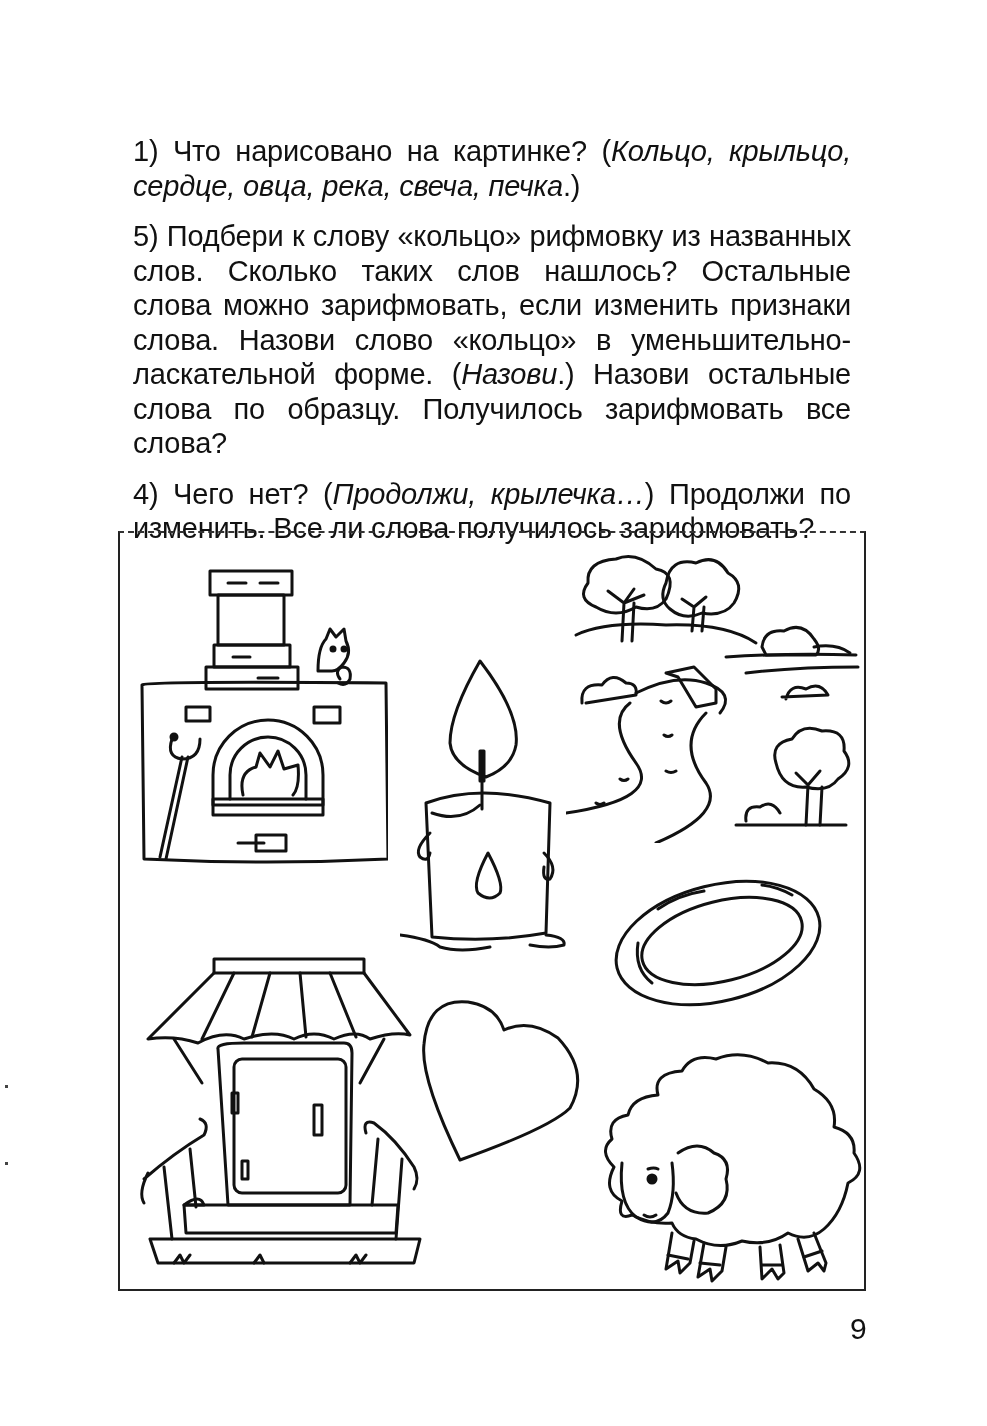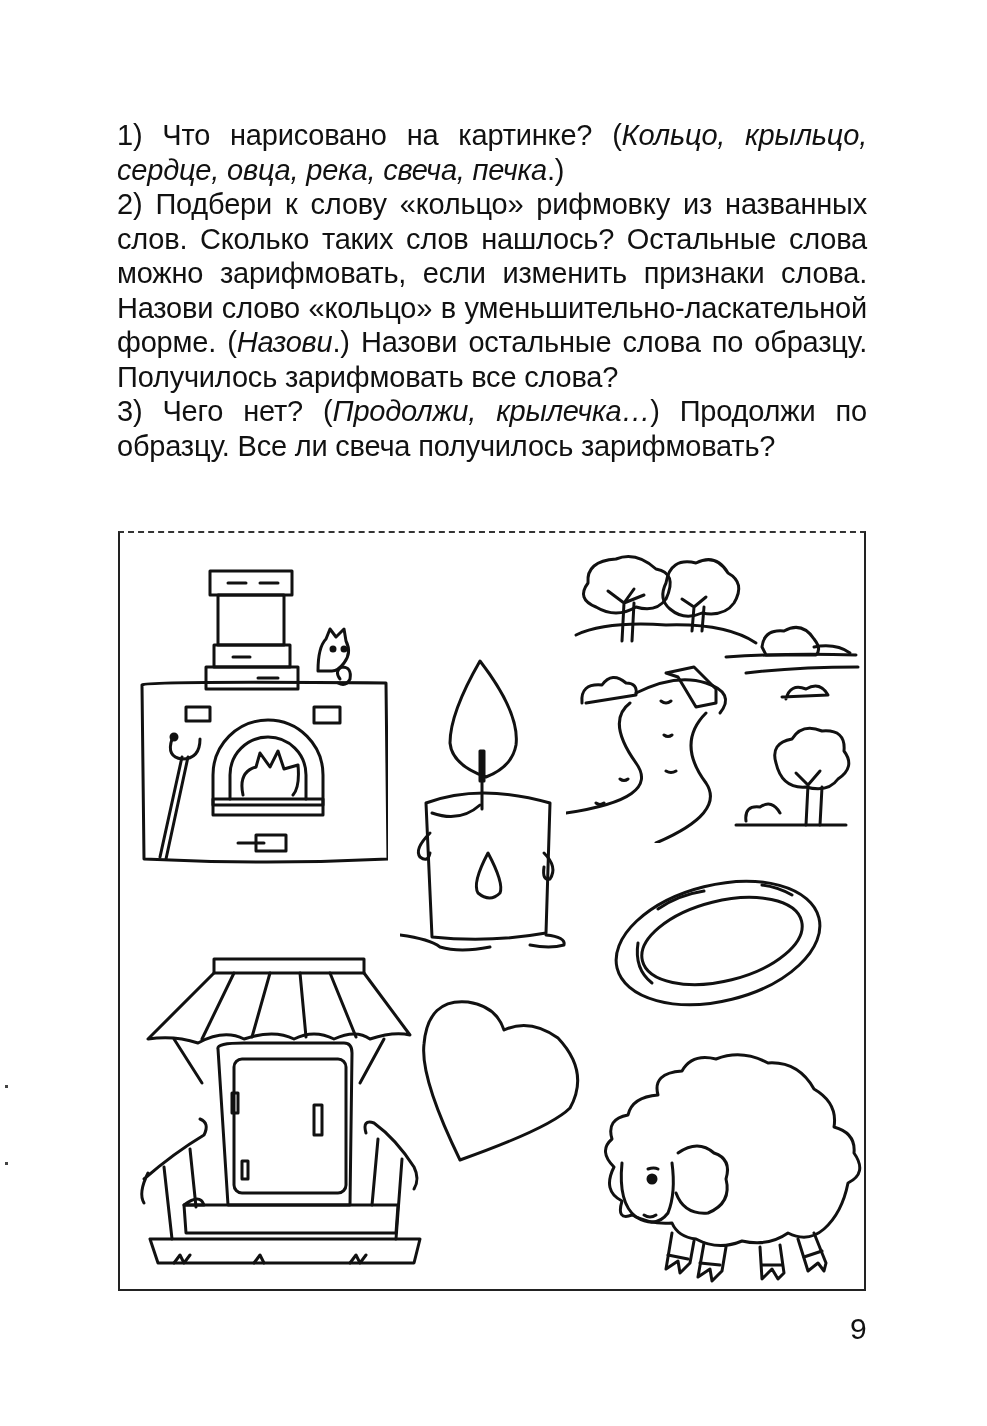--- a/index.html
+++ b/index.html
@@ -1,42 +1,42 @@
 <!DOCTYPE html>
 <html><head>
 <meta charset="utf-8">
 <style>
   html, body { margin: 0; padding: 0; background: #ffffff; }
   body { width: 987px; height: 1426px; position: relative; overflow: hidden;
          font-family: "Liberation Sans", "DejaVu Sans", sans-serif; color: #111; }
   .text-block { position: absolute; left: 117px; top: 118px; width: 750px;
                 font-size: 29px; line-height: 34.5px; letter-spacing: -0.2px; }
-  .para { margin: 0; text-align: justify; text-align-last: left; }
+  .para { margin: 16px; text-align: justify; text-align-last: left; }
   .para .it { font-style: italic; }
   .frame { position: absolute; left: 118px; top: 531px; width: 748px; height: 760px;
            border: 2px solid #222; border-top: 2px dashed #333; box-sizing: border-box; }
   .pic { position: absolute; }
   .pic svg { width: 100%; height: 100%; display: block; }
   .pic svg * { fill: none; stroke: #111; stroke-width: 3; stroke-linecap: round; stroke-linejoin: round; }
   .pic svg .solid { fill: #111; }
   .page-number { position: absolute; left: 850px; top: 1312px; font-size: 30px; }
   .speck { position: absolute; width: 3px; height: 3px; background: #444; }
 </style>
 </head>
 <body>
 
 <div class="text-block">
   <p class="para">
     <span>1) Что нарисовано на картинке? (</span><span class="it">Кольцо, крыльцо, сердце, овца, река, свеча, печка</span><span>.)</span>
   </p>
   <p class="para">
-    <span>2) Подбери к слову «кольцо» рифмовку из названных слов. Сколько таких слов нашлось? Остальные слова можно зарифмовать, если изменить признаки слова. Назови слово «кольцо» в уменьшительно-ласкательной форме. (</span><span class="it">Назови</span><span>.) Назови остальные слова по образцу. Получилось зарифмовать все слова?</span>
+    <span>5) Подбери к слову «кольцо» рифмовку из названных слов. Сколько таких слов нашлось? Остальные слова можно зарифмовать, если изменить признаки слова. Назови слово «кольцо» в уменьшительно-ласкательной форме. (</span><span class="it">Назови</span><span>.) Назови остальные слова по образцу. Получилось зарифмовать все слова?</span>
   </p>
   <p class="para">
-    <span>3) Чего нет? (</span><span class="it">Продолжи, крылечка…</span><span>) Продолжи по образцу. Все ли свеча получилось зарифмовать?</span>
+    <span>4) Чего нет? (</span><span class="it">Продолжи, крылечка…</span><span>) Продолжи по изменить. Все ли слова получилось зарифмовать?</span>
   </p>
 </div>
 
 <div class="frame">
 
   <div class="pic" style="left:18px; top:34px; width:250px; height:300px;">
     <svg viewBox="0 0 250 300">
       <rect x="72" y="4" width="82" height="24"></rect>
       <line x1="90" y1="16" x2="108" y2="16"></line>
         <line x1="122" y1="16" x2="140" y2="16"></line>

